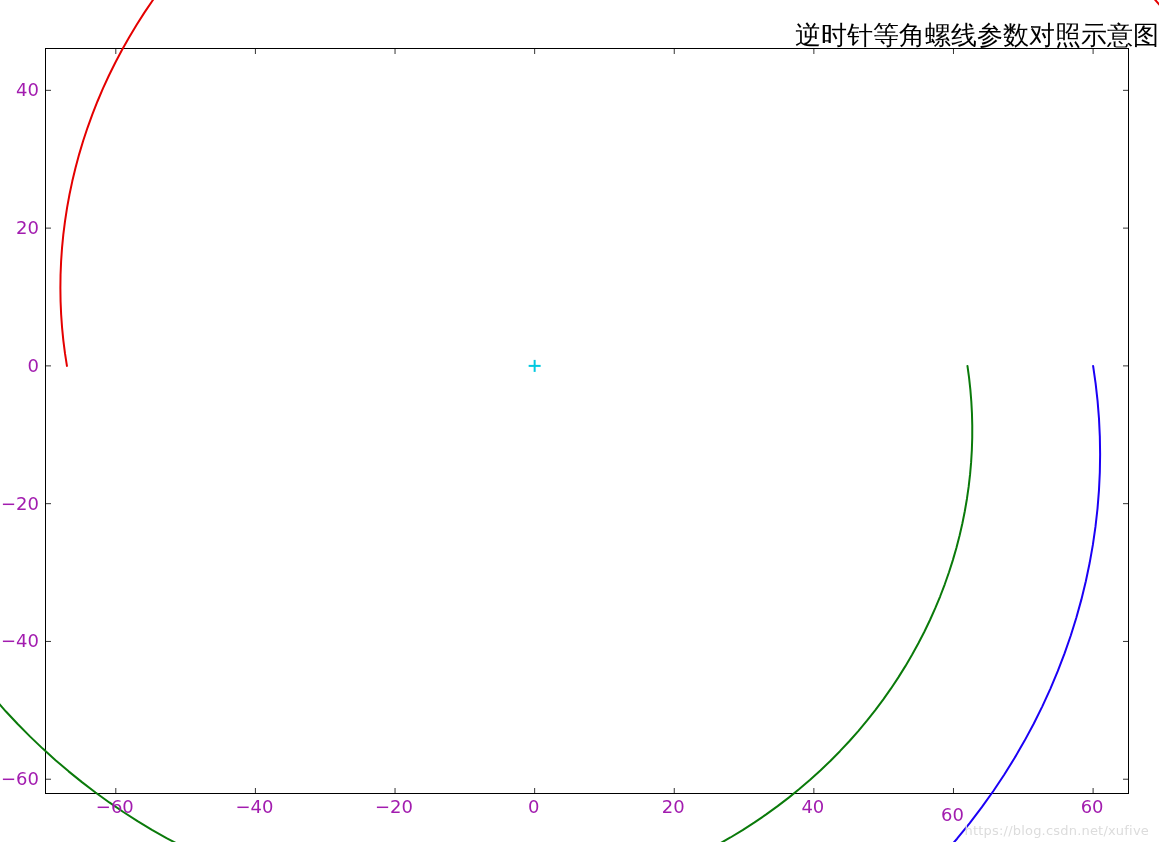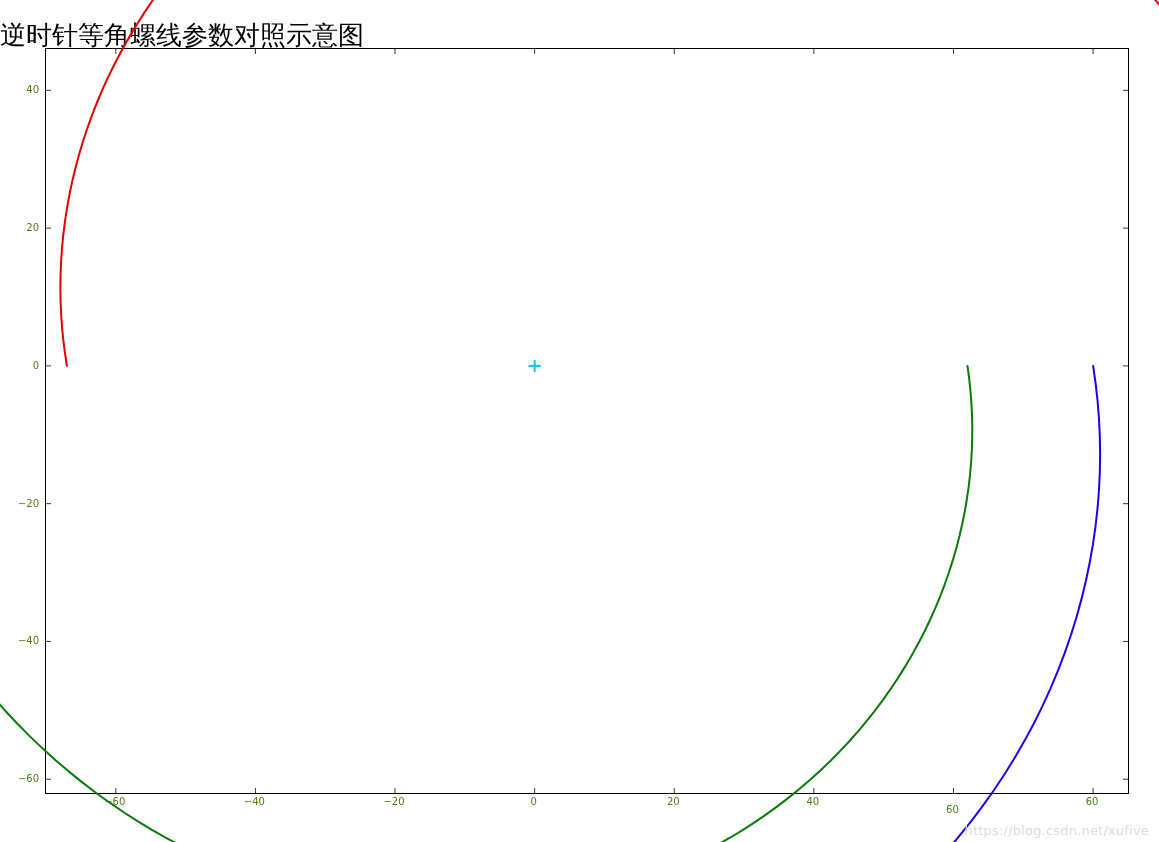--- a/index.html
+++ b/index.html
@@ -14,21 +14,21 @@
     width: 1159px;
     height: 842px;
     background: #ffffff;
     overflow: hidden;
   }
   .title {
     position: absolute;
     top: 18px;
     left: 0;
     width: 100%;
-    text-align: left;
+    text-align: right;
     font-size: 26px;
     color: #000000;
   }
   .axes-area {
     position: absolute;
     left: 45px;
     top: 48px;
     width: 1084px;  
     height: 746px;  
     border: 1px solid #000000;
@@ -38,22 +38,22 @@
   svg.plot {
     position: absolute;
     left: 0;
     top: 0;
     width: 100%;
     height: 100%;
     overflow: visible;
   }
   .tick-label {
     position: absolute;
-    font-size: 10px;
-    color: #4d7c0f;
+    font-size: 18px;
+    color: #a21caf;
     white-space: nowrap;
   }
   .tick-label.x {
     transform: translateX(-50%);
   }
   .tick-label.y {
     transform: translateY(-50%);
     text-align: right;
   }
   .legend {

